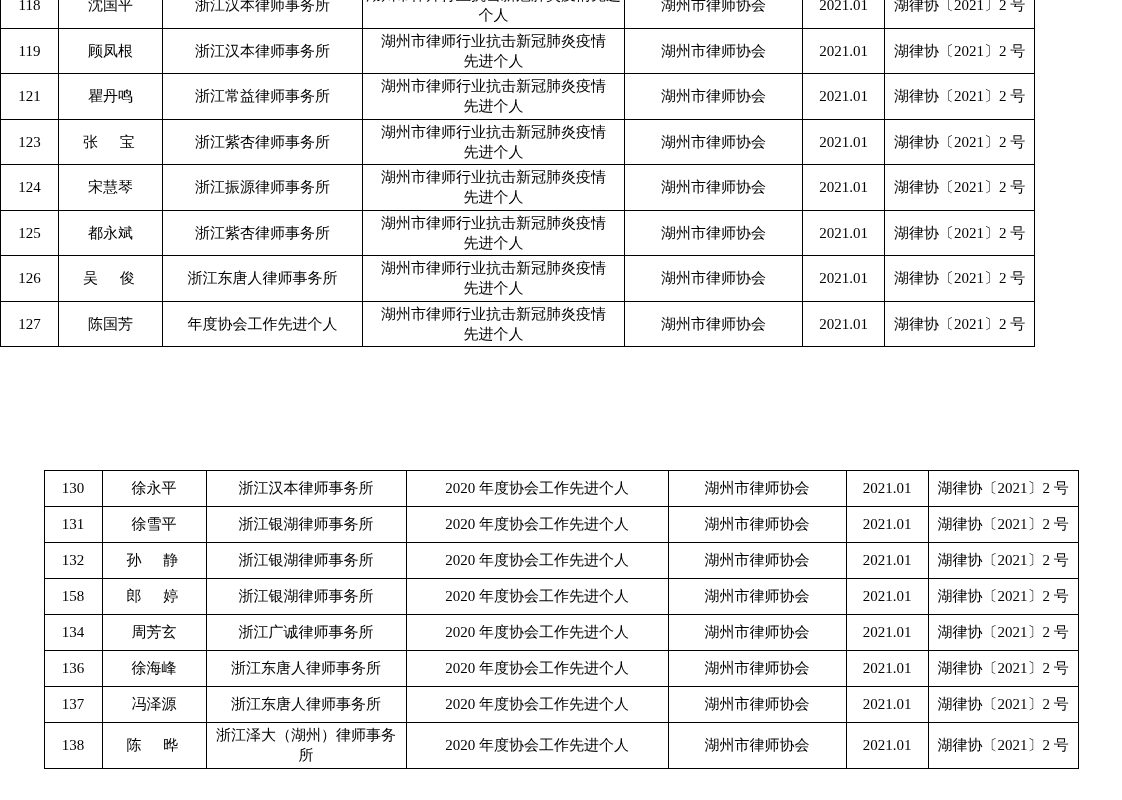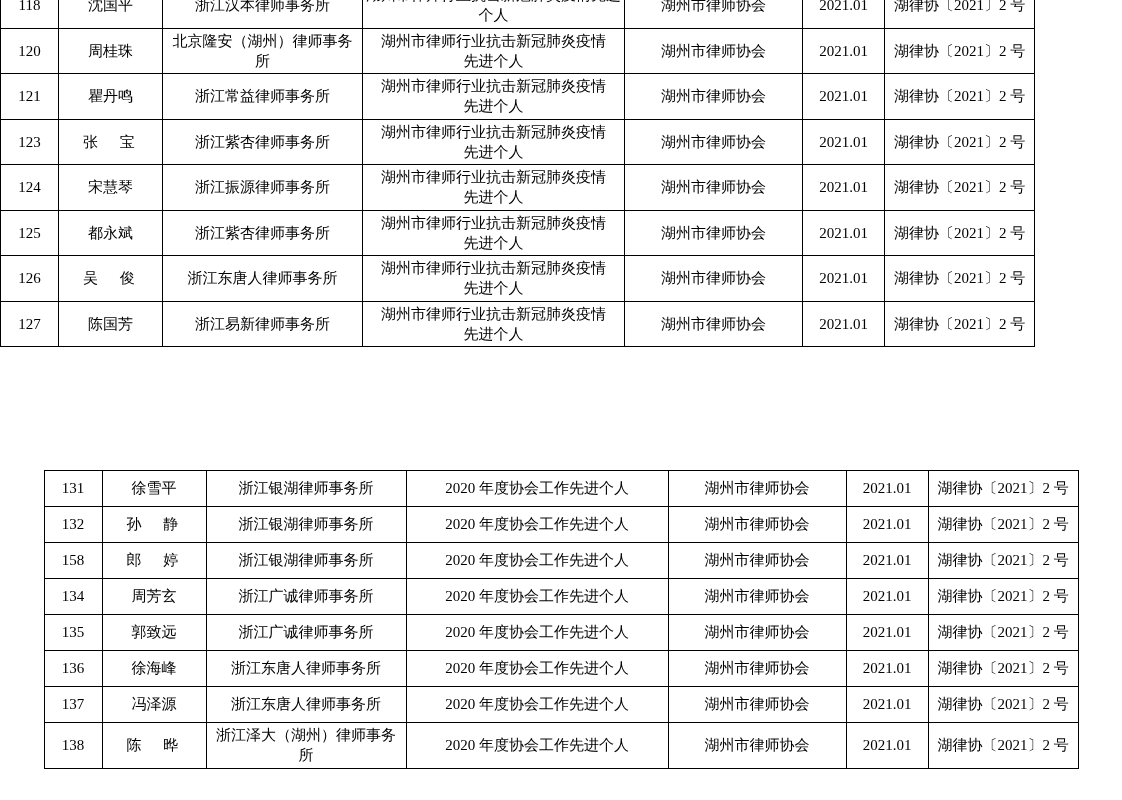--- a/index.html
+++ b/index.html
@@ -88,33 +88,33 @@
         <tr class="row-tall">
           <td>118</td>
           <td>沈国平</td>
           <td>浙江汉本律师事务所</td>
           <td class="honor-2l">湖州市律师行业抗击新冠肺炎疫情先进个人</td>
           <td>湖州市律师协会</td>
           <td>2021.01</td>
           <td>湖律协〔2021〕2 号</td>
         </tr>
 
-
-        <tr class="row-tall">
-          <td>120</td>
-          <td>周桂珠</td>
-          <td>北京隆安（湖州）律师事务所</td>
-          <td class="honor-2l">
-            <div>湖州市律师行业抗击新冠肺炎疫情</div>
-            <div>先进个人</div>
-          </td>
-          <td>湖州市律师协会</td>
-          <td>2021.01</td>
-          <td>湖律协〔2021〕2 号</td>
-        </tr>
+        <tr class="row-tall">
+          <td>119</td>
+          <td>顾凤根</td>
+          <td>浙江汉本律师事务所</td>
+          <td class="honor-2l">
+            <div>湖州市律师行业抗击新冠肺炎疫情</div>
+            <div>先进个人</div>
+          </td>
+          <td>湖州市律师协会</td>
+          <td>2021.01</td>
+          <td>湖律协〔2021〕2 号</td>
+        </tr>
+
 
         <tr class="row-tall">
           <td>121</td>
           <td>瞿丹鸣</td>
           <td>浙江常益律师事务所</td>
           <td class="honor-2l">
             <div>湖州市律师行业抗击新冠肺炎疫情</div>
             <div>先进个人</div>
           </td>
           <td>湖州市律师协会</td>
@@ -171,21 +171,21 @@
             <div>先进个人</div>
           </td>
           <td>湖州市律师协会</td>
           <td>2021.01</td>
           <td>湖律协〔2021〕2 号</td>
         </tr>
 
         <tr class="row-tall">
           <td>127</td>
           <td>陈国芳</td>
-          <td>浙江易新律师事务所</td>
+          <td>年度协会工作先进个人</td>
           <td class="honor-2l">
             <div>湖州市律师行业抗击新冠肺炎疫情</div>
             <div>先进个人</div>
           </td>
           <td>湖州市律师协会</td>
           <td>2021.01</td>
           <td>湖律协〔2021〕2 号</td>
         </tr>
 
       </tbody>
@@ -198,20 +198,29 @@
         <col class="c-idx">
           <col class="c-name">
           <col class="c-firm">
           <col class="c-honor">
           <col class="c-org">
           <col class="c-date">
           <col class="c-doc">
       </colgroup>
       <tbody>
         <tr class="row-norm">
+          <td>130</td>
+          <td>徐永平</td>
+          <td>浙江汉本律师事务所</td>
+          <td>2020 年度协会工作先进个人</td>
+          <td>湖州市律师协会</td>
+          <td>2021.01</td>
+          <td>湖律协〔2021〕2 号</td>
+        </tr>
+        <tr class="row-norm">
           <td>131</td>
           <td>徐雪平</td>
           <td>浙江银湖律师事务所</td>
           <td>2020 年度协会工作先进个人</td>
           <td>湖州市律师协会</td>
           <td>2021.01</td>
           <td>湖律协〔2021〕2 号</td>
         </tr>
         <tr class="row-norm">
           <td>132</td>
@@ -234,29 +243,20 @@
         <tr class="row-norm">
           <td>134</td>
           <td>周芳玄</td>
           <td>浙江广诚律师事务所</td>
           <td>2020 年度协会工作先进个人</td>
           <td>湖州市律师协会</td>
           <td>2021.01</td>
           <td>湖律协〔2021〕2 号</td>
         </tr>
         <tr class="row-norm">
-          <td>135</td>
-          <td>郭致远</td>
-          <td>浙江广诚律师事务所</td>
-          <td>2020 年度协会工作先进个人</td>
-          <td>湖州市律师协会</td>
-          <td>2021.01</td>
-          <td>湖律协〔2021〕2 号</td>
-        </tr>
-        <tr class="row-norm">
           <td>136</td>
           <td>徐海峰</td>
           <td>浙江东唐人律师事务所</td>
           <td>2020 年度协会工作先进个人</td>
           <td>湖州市律师协会</td>
           <td>2021.01</td>
           <td>湖律协〔2021〕2 号</td>
         </tr>
         <tr class="row-norm">
           <td>137</td>

